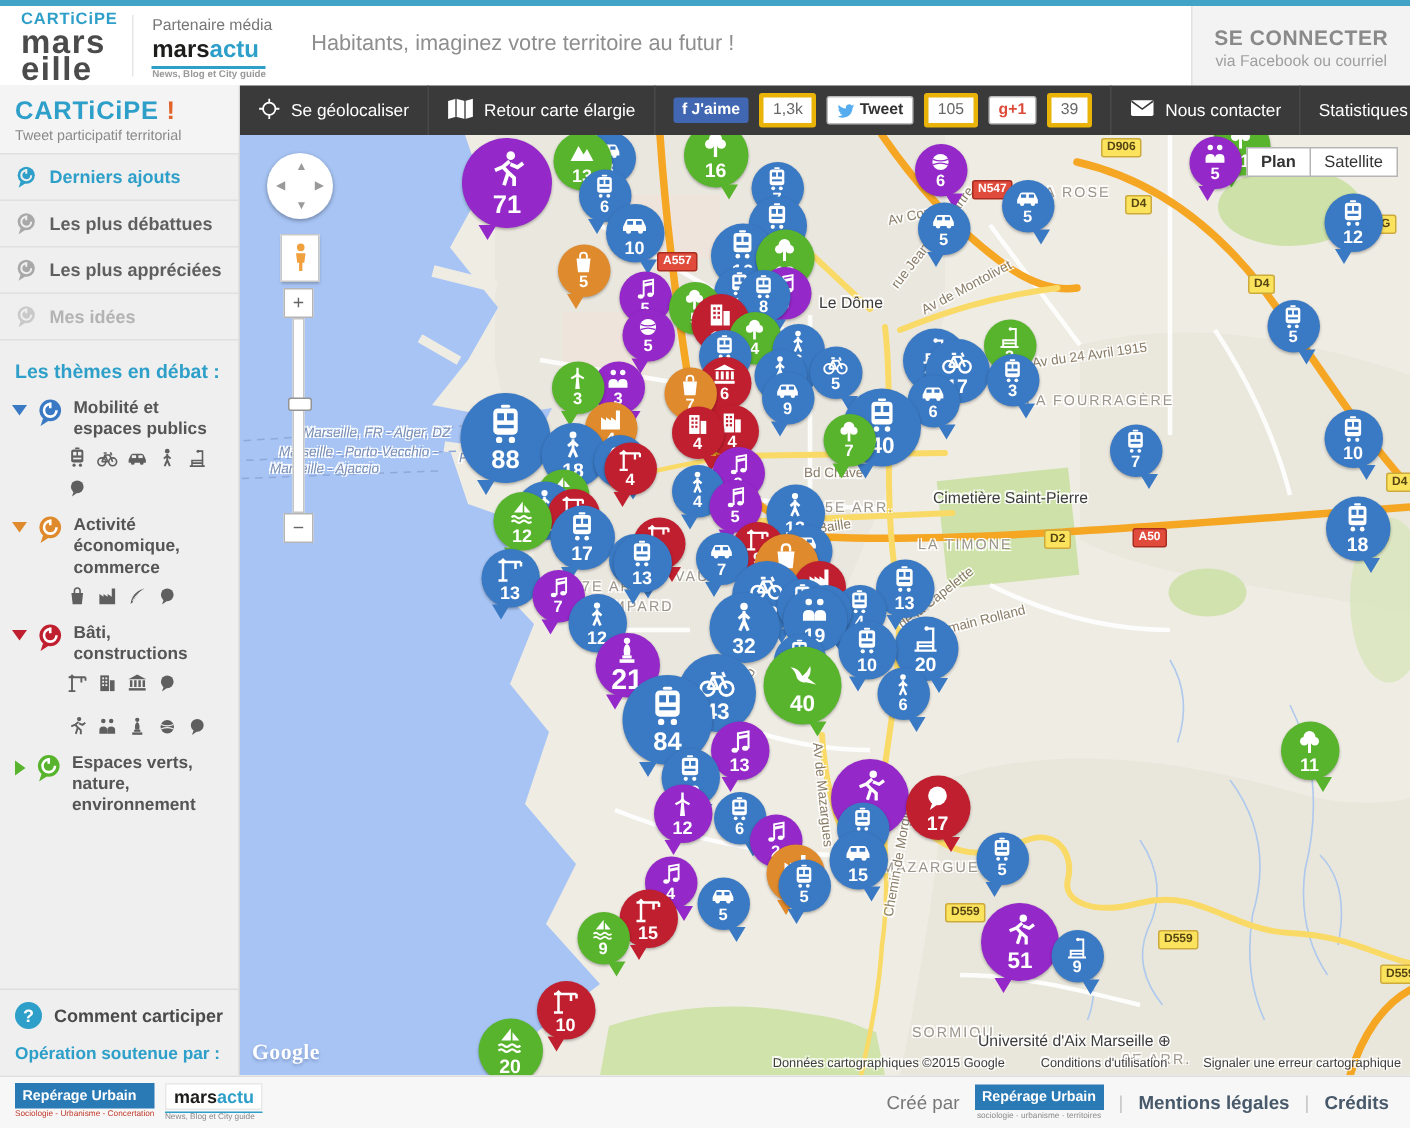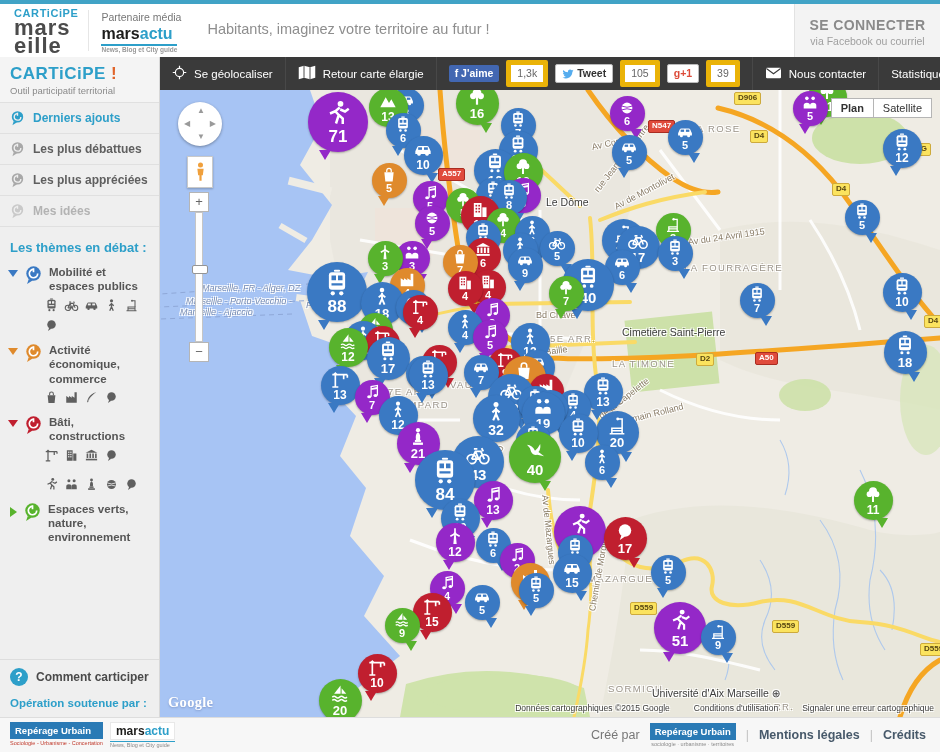--- a/index.html
+++ b/index.html
@@ -22,21 +22,21 @@
          padding-top:13px;box-sizing:border-box;cursor:pointer}
   .login-t{color:#8a8a8a;font-weight:bold;font-size:14px;letter-spacing:.4px}
   .login-s{color:#9f9f9f;font-size:10.5px;margin-top:2px}
   
   .toolbar{position:absolute;left:160px;top:57px;width:780px;height:33px;background:#3a3a3a;
            display:flex;align-items:center;color:#fff;font-size:11.5px;z-index:20}
   .tb-item{display:flex;align-items:center;gap:7px;padding:0 12px;height:100%;
            border-right:1px solid #484848;cursor:pointer;white-space:nowrap}
   .chip{display:inline-block;background:#4267b2;color:#fff;font-weight:bold;font-size:10.5px;
         padding:2px 6px;border-radius:2px;line-height:1.2}
-  .chip.cnt{background:#fff;color:#666;border:5px solid #eab308;font-weight:normal}
+  .chip.cnt{background:#fff;color:#666;border:3px solid #eab308;font-weight:normal}
   .chip.white{background:#fff;color:#333;border:1px solid #bbb;display:inline-flex;align-items:center;gap:3px}
   
   .sidebar{position:absolute;left:0;top:57px;width:160px;height:660px;background:#efefef;
            border-right:1px solid #d8d8d8;box-sizing:border-box;display:flex;flex-direction:column;z-index:30}
   .sb-logo{padding:7px 10px 6px;background:#f4f4f4}
   .sb-logo-t{color:#2d9fc9;font-weight:bold;font-size:17px;letter-spacing:.5px}
   .sb-logo-t .bang{color:#e0642a}
   .sb-logo-s{color:#8a8a8a;font-size:9.5px;margin-top:1px}
   .mi{display:flex;align-items:center;gap:8px;padding:7px 10px;border-top:1px solid #e0e0e0;
       font-size:12px;font-weight:bold;color:#5f5f5f;cursor:pointer}
@@ -170,21 +170,21 @@
     <span>Nous contacter</span>
   </div>
   <div class="tb-item">
     <span>Statistiques et listes</span>
   </div>
 </div>
 
 <div class="sidebar">
   <div class="sb-logo">
     <div class="sb-logo-t"><span>CARTiCiPE</span> <span class="bang">!</span></div>
-    <div class="sb-logo-s">Outil participatif territorial</div>
+    <div class="sb-logo-s">Tweet participatif territorial</div>
   </div>
   <div id="sb-menu">
       <div class="mi active">
         <span>
           <svg viewBox="0 0 20 21" width="15" height="16" style="display:block">
             <circle cx="10" cy="9" r="7.6" fill="#2d9fc9"></circle>
             <path d="M5 14.6 L3.2 20 L9.4 16 Z" fill="#2d9fc9"></path>
             <path d="M10 4.6 A4.4 4.4 0 1 0 14.4 9" stroke="#efefef" stroke-width="1.8" fill="none"></path>
             <path d="M10 3.4 L10 7.6" stroke="#efefef" stroke-width="1.8" fill="none"></path>
           </svg>
@@ -1568,21 +1568,21 @@
       </div>
       <div class="marker" style="left: 236.5px; top: 331.5px; width: 43px; height: 43px; background: rgb(148, 40, 200); z-index: 1353;">
         <span>
           <svg viewBox="0 0 24 24" width="22" height="22" style="display:block">
             <rect x="6.6" y="18" width="10.8" height="2.6" fill="#ffffff"></rect>
             <rect x="8.6" y="15.2" width="6.8" height="2.2" fill="#ffffff"></rect>
             <circle cx="12" cy="4.6" r="2.3" fill="#ffffff"></circle>
             <path d="M12 6.8 Q8.8 8.4 9.8 15.2 L14.2 15.2 Q15.2 8.4 12 6.8 Z" fill="#ffffff"></path>
           </svg>
         </span>
-        <div class="mk-n" style="font-size:13px">21</div>
+        <div class="mk-n" style="font-size:19px">21</div>
         <div class="mk-tail" style="border-top-color:#9428c8;left:18%"></div>
       </div>
       <div class="marker" style="left: 349px; top: 341px; width: 52px; height: 52px; background: rgb(88, 179, 45); z-index: 1367;">
         <span>
           <svg viewBox="0 0 24 24" width="26" height="26" style="display:block">
             <path d="M12 12.6 Q9.6 7.6 4.6 7.2 Q8 10 8.4 13.6 Q10.4 17.2 14 16.4 L20.4 17.8 L15.2 13.8 Q17.6 11 16.8 6.4 Q14.8 10.4 12 12.6 Z" fill="#ffffff"></path>
           </svg>
         </span>
         <div class="mk-n" style="font-size:15px">40</div>
         <div class="mk-tail" style="border-top-color:#58b32d;left:58%"></div>

